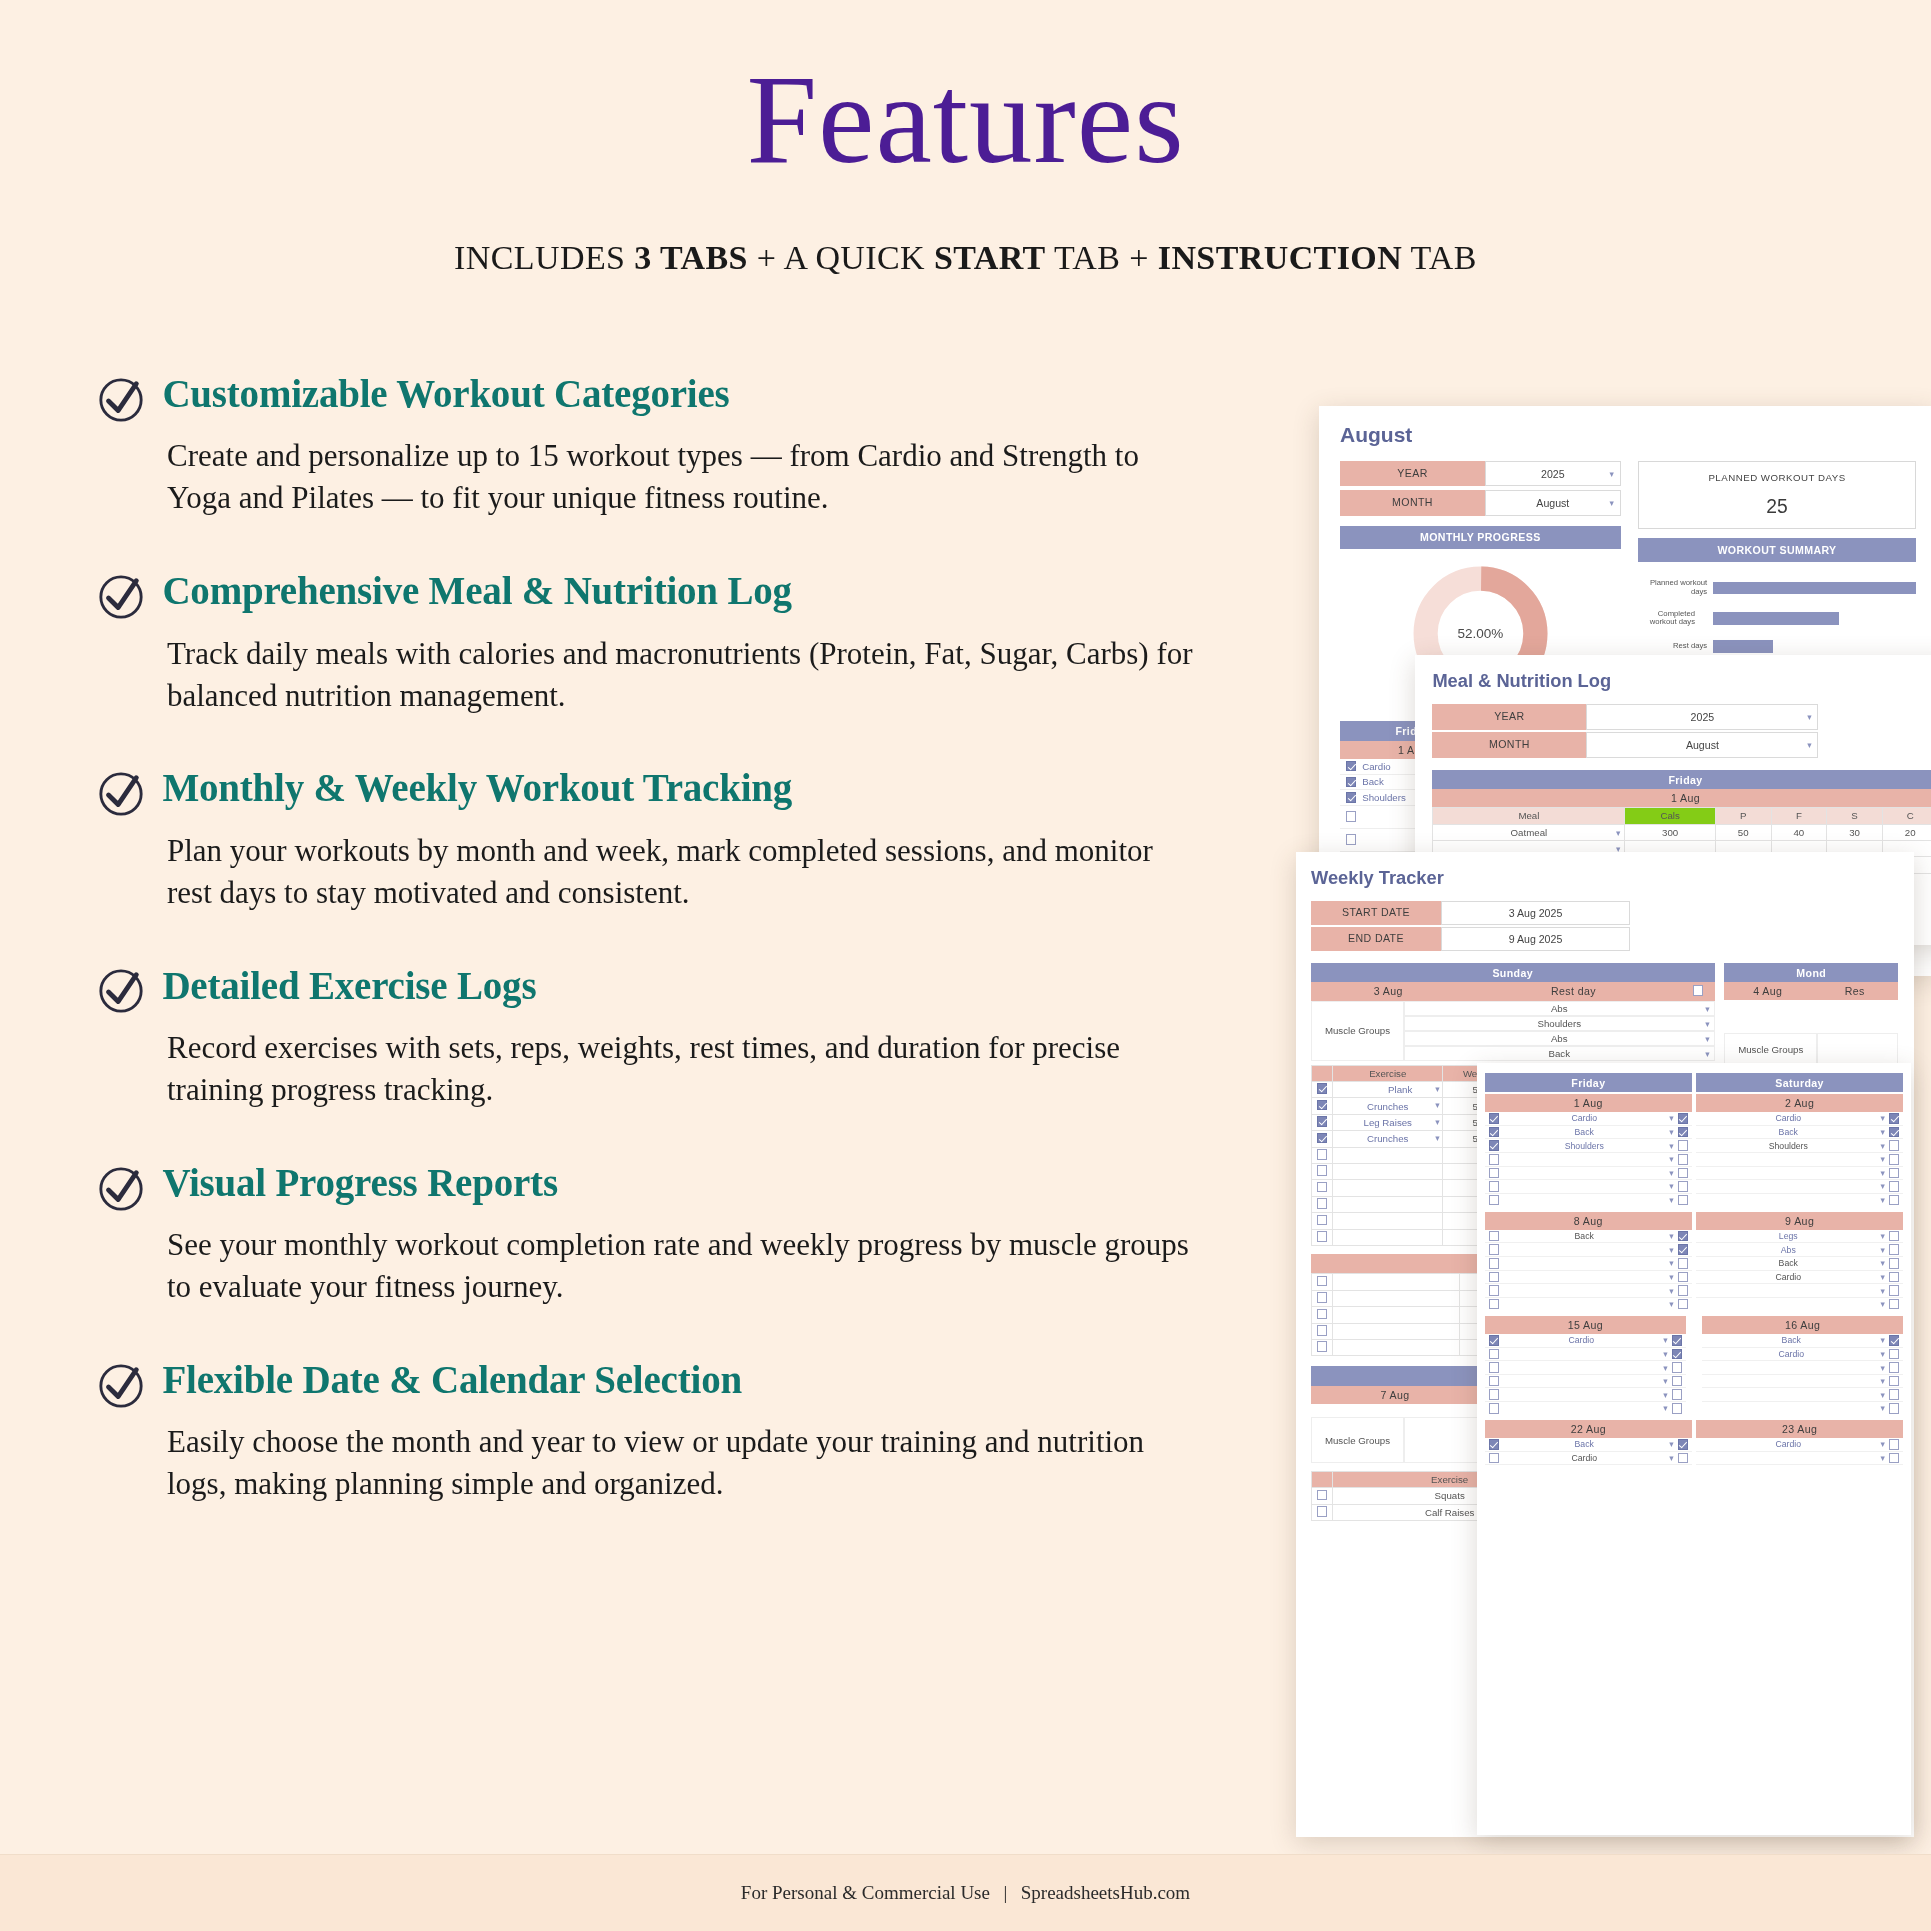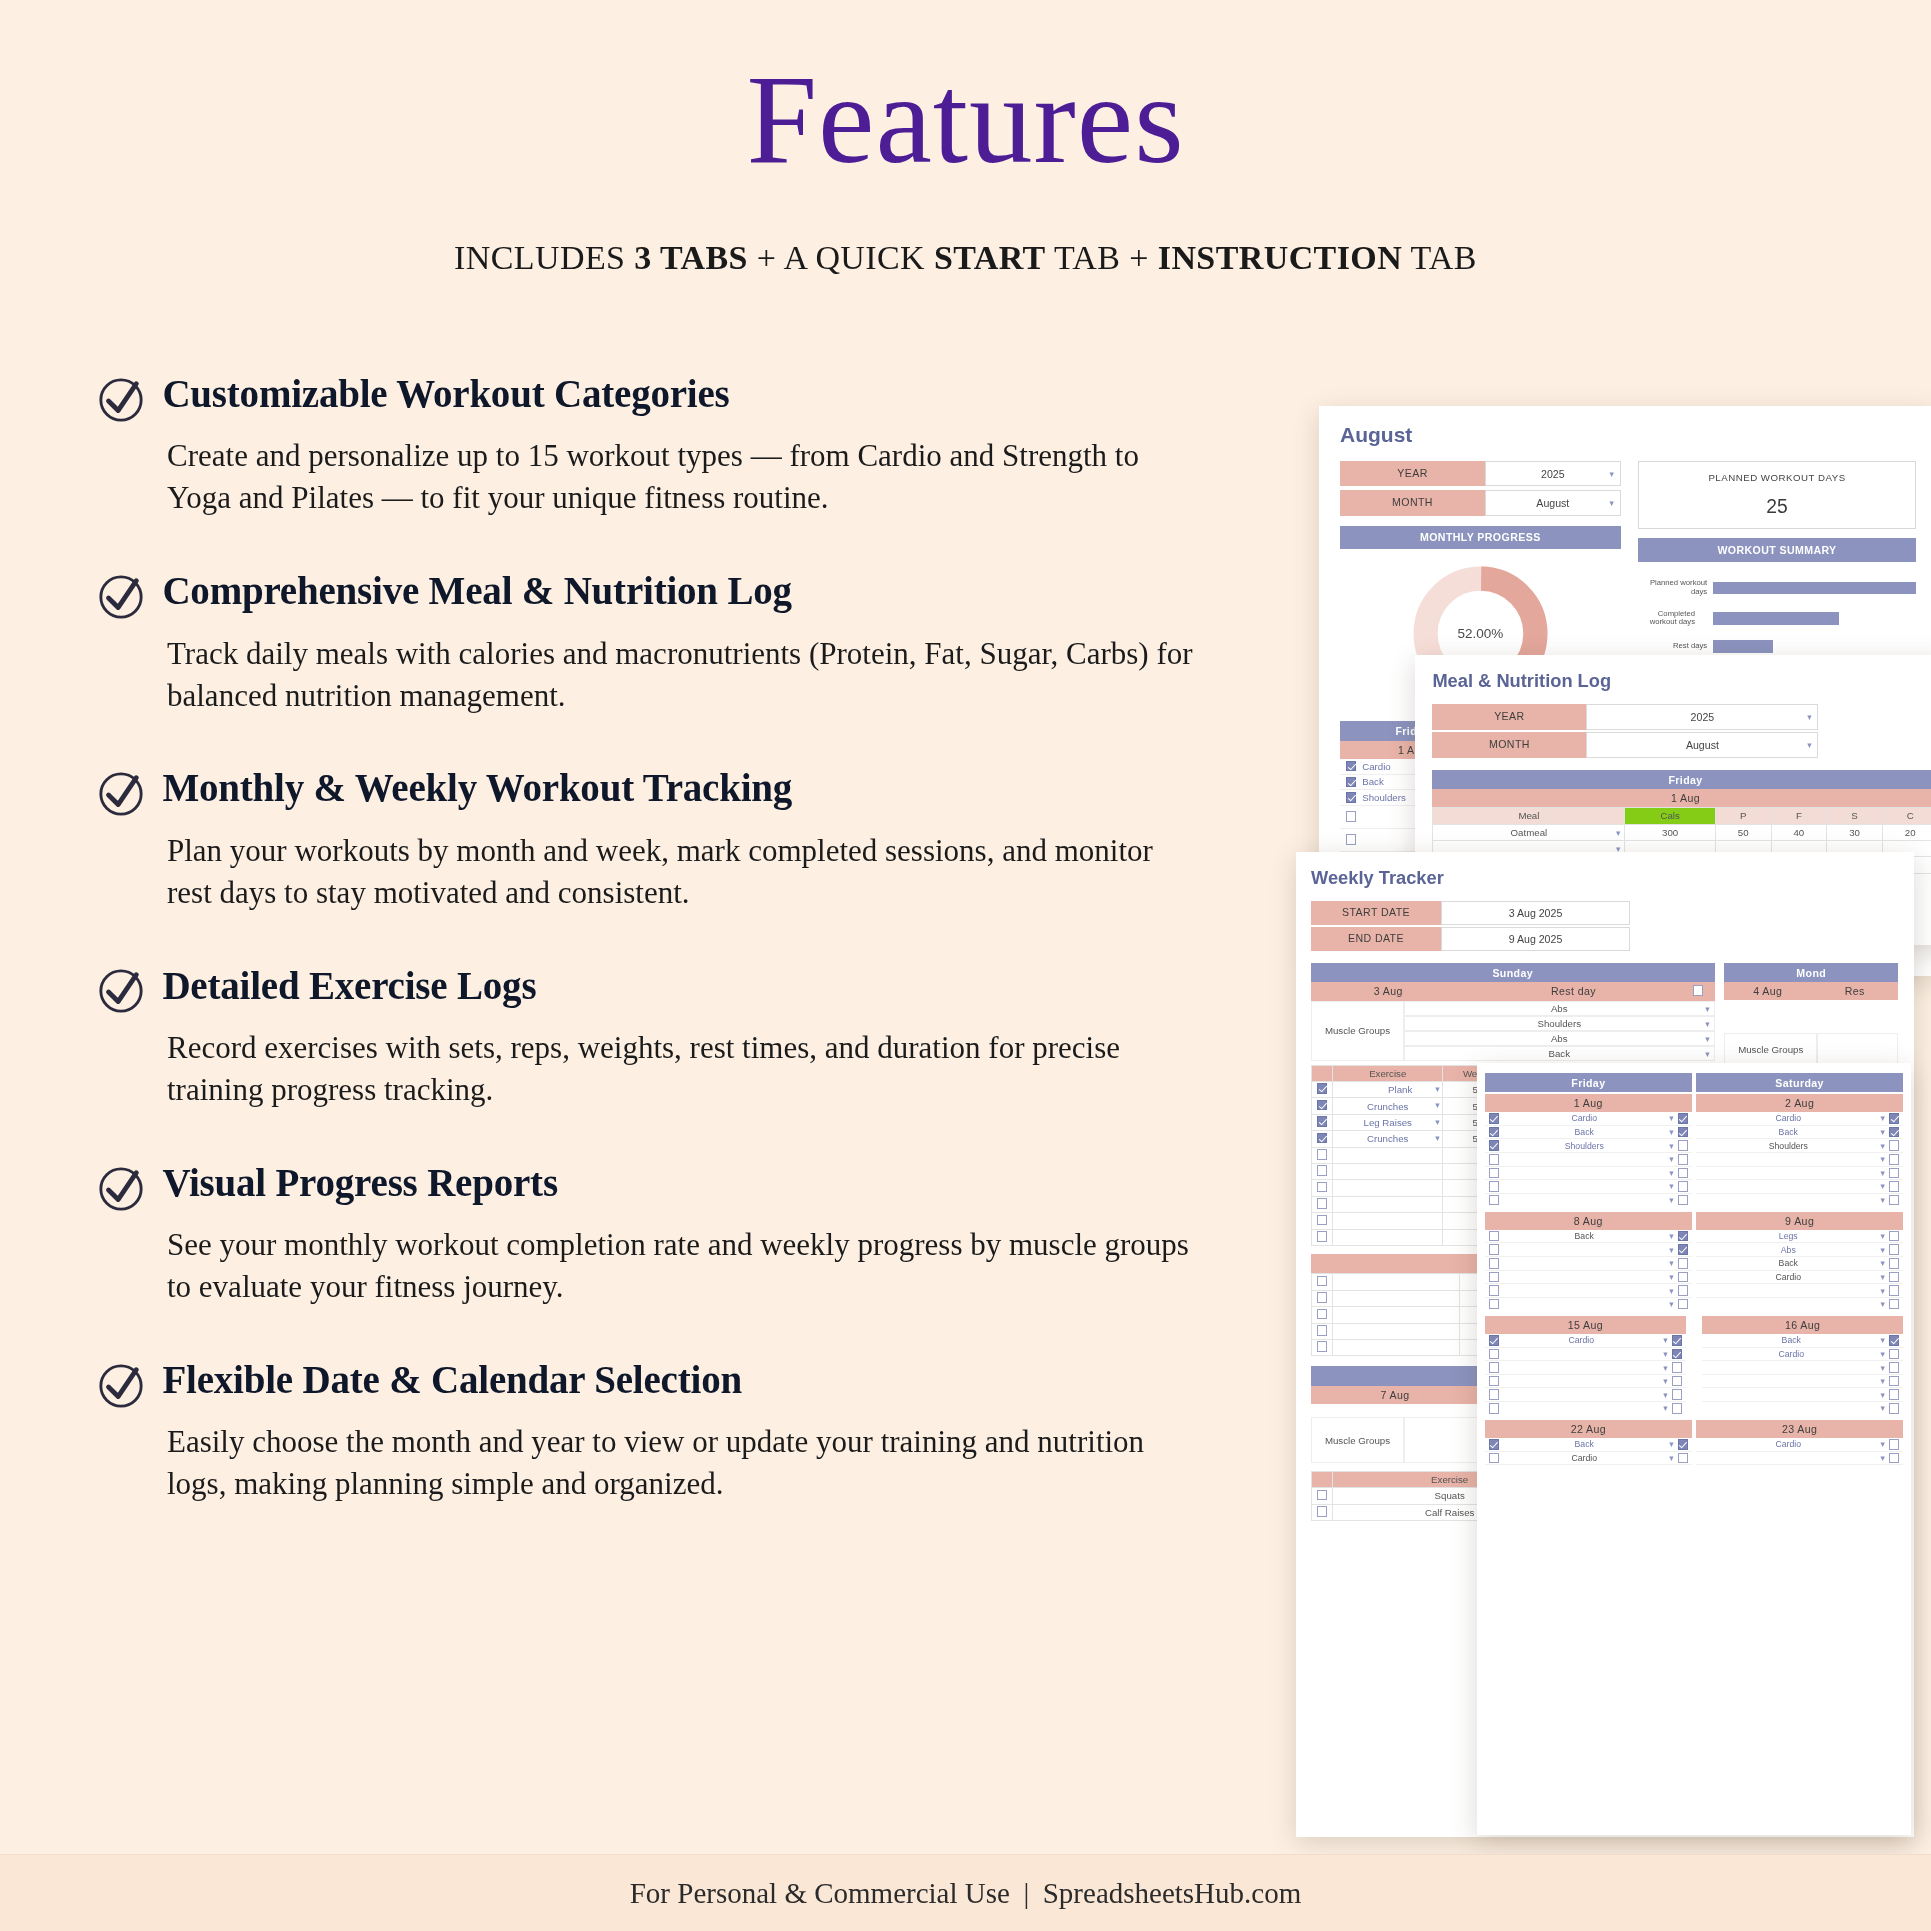--- a/index.html
+++ b/index.html
@@ -46,21 +46,21 @@
     gap: 17.4px;
   }
   .check-icon {
     flex: 0 0 auto;
     width: 48px; height: 48px;
     margin-top: 3.9px;
   }
   .feature-title {
     font-size: 39px;
     font-weight: 700;
-    color: #0f172a;
+    color: #0f766e;
     line-height: 1.15;
     letter-spacing: -0.2px;
   }
   .feature-desc {
     margin-left: 70px;
     margin-top: 11.6px;
     font-size: 31px;
     line-height: 1.35;
     color: #1b1b1b;
     max-width: 1038px;
@@ -68,21 +68,21 @@
 
   
   .footer {
     position: absolute;
     bottom: 0; left: 0; right: 0;
     height: 77px;
     background: #fae7d5;
     display: flex;
     align-items: center;
     justify-content: center;
-    font-size: 29px;
+    font-size: 19px;
     color: #2b2b2b;
     border-top: 1px solid #f0ddc9;
   }
   .footer .sep { margin: 0 13.5px; }
 
   
   .shots {
     position: absolute;
     left: 1284px;
     top: 406px;

